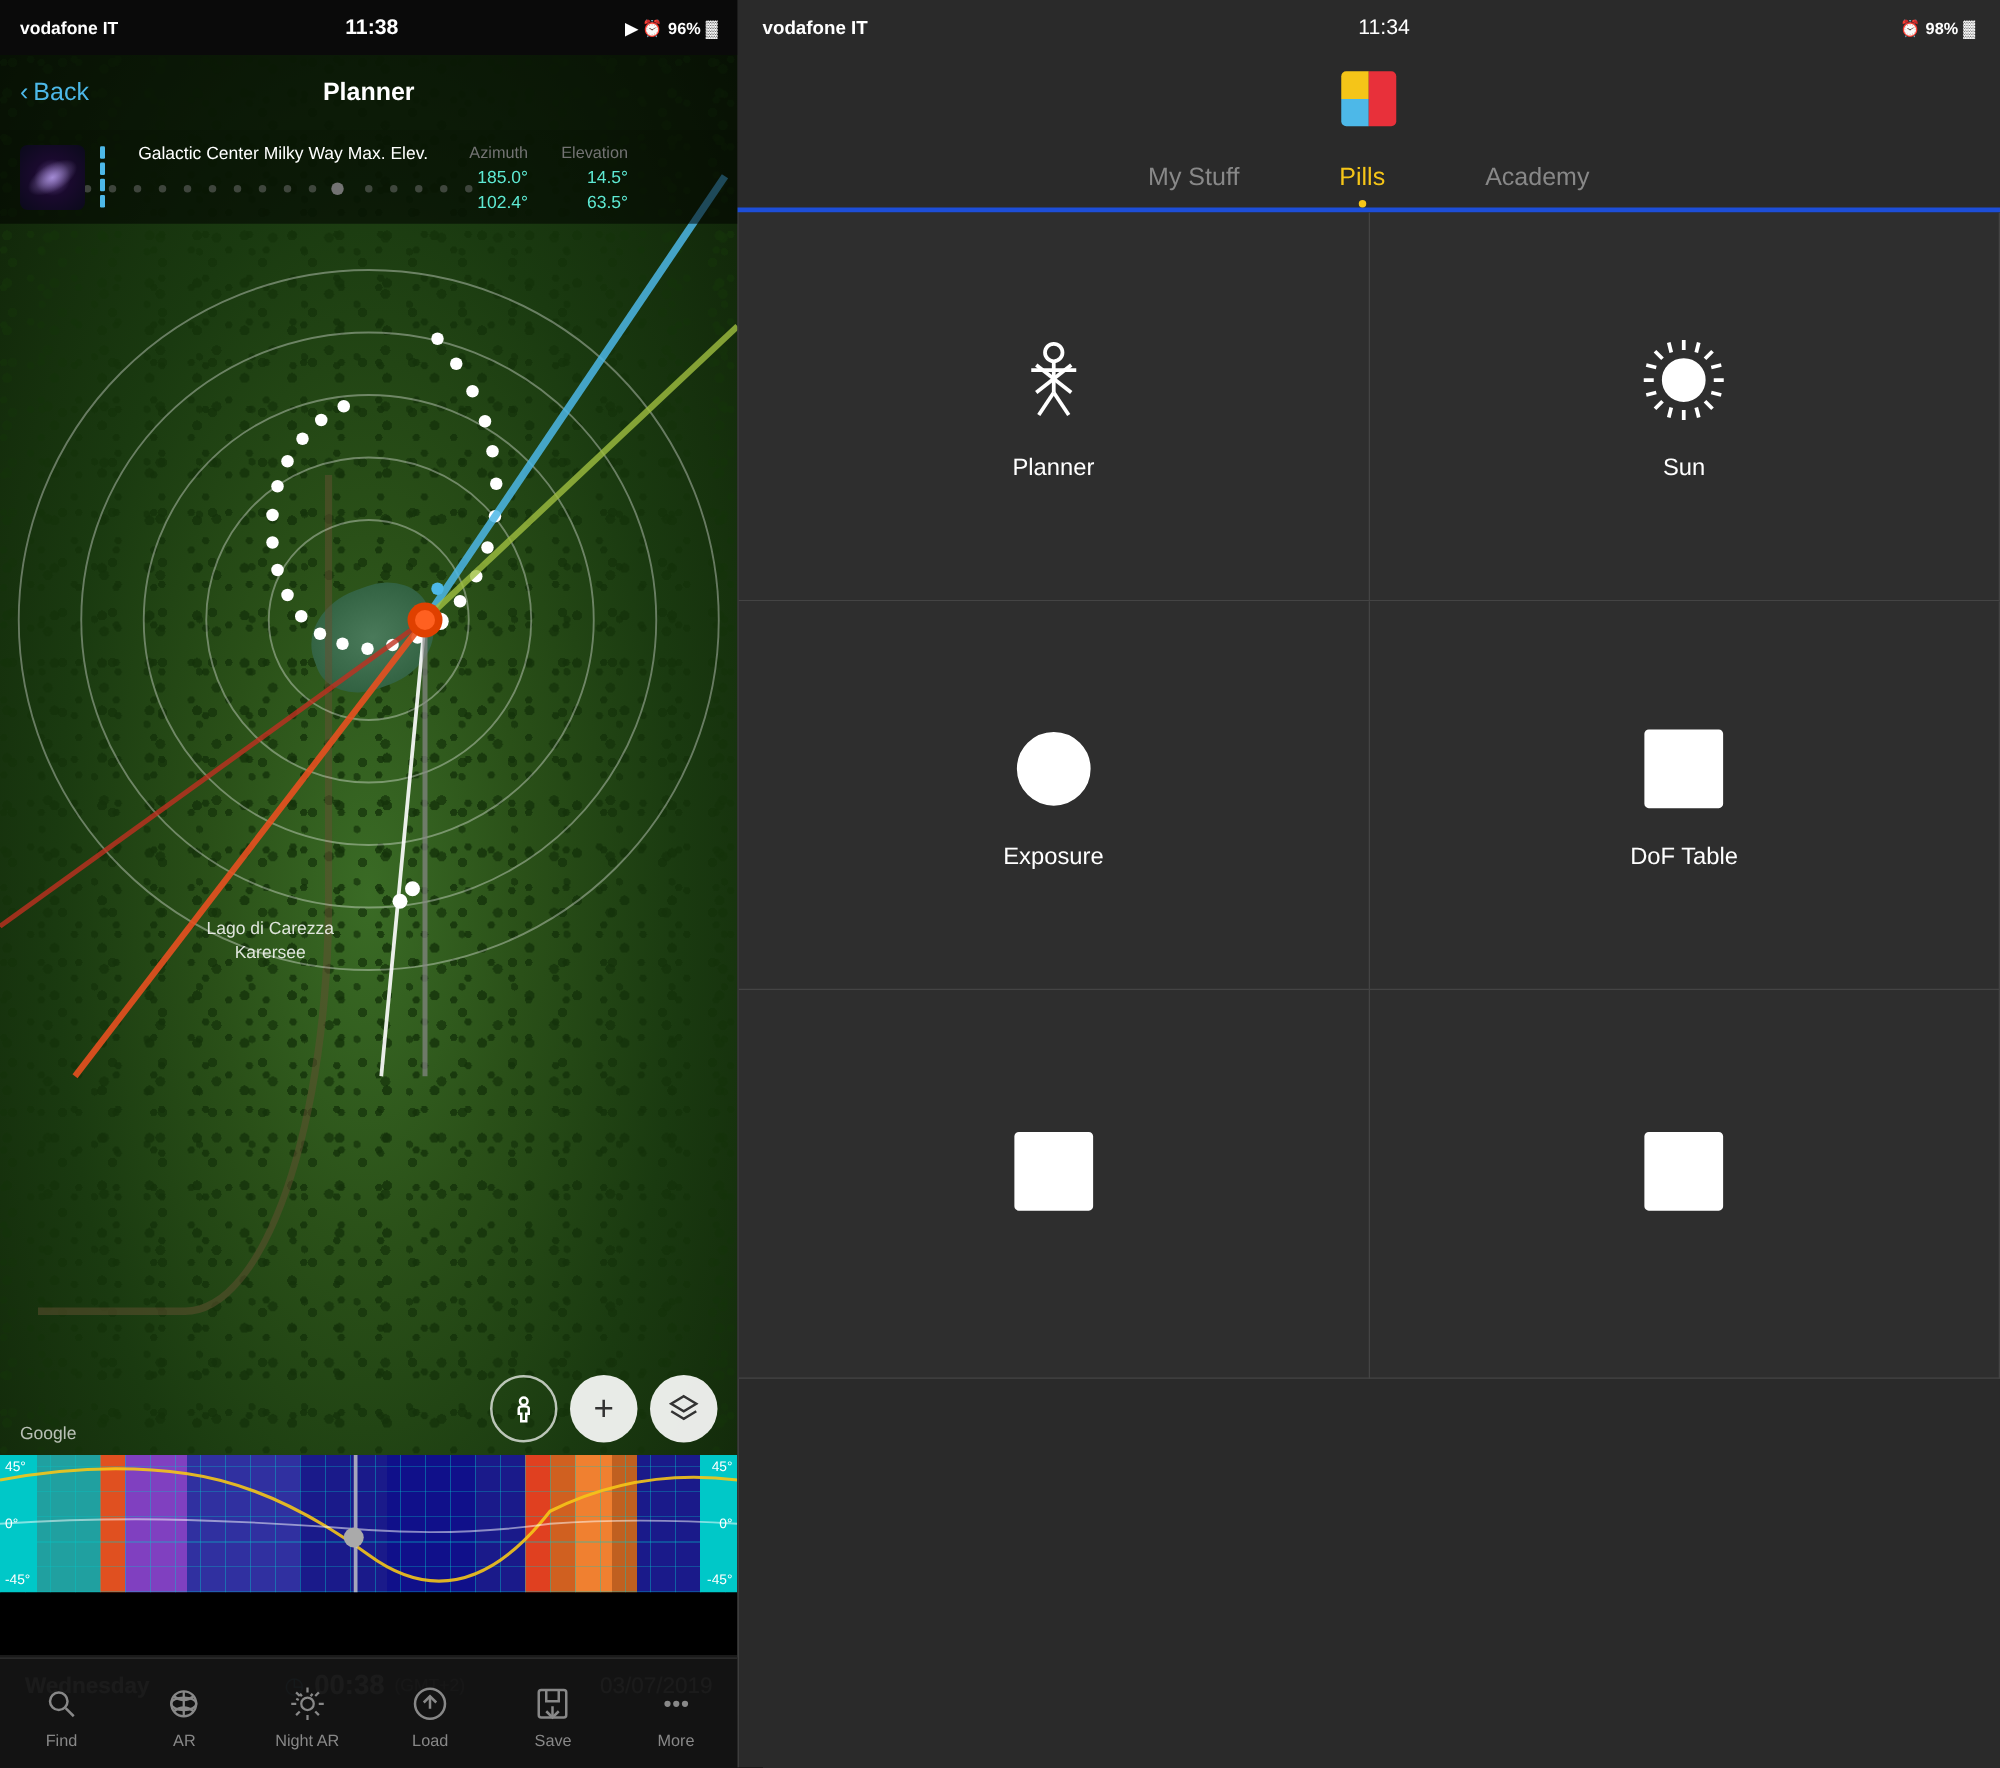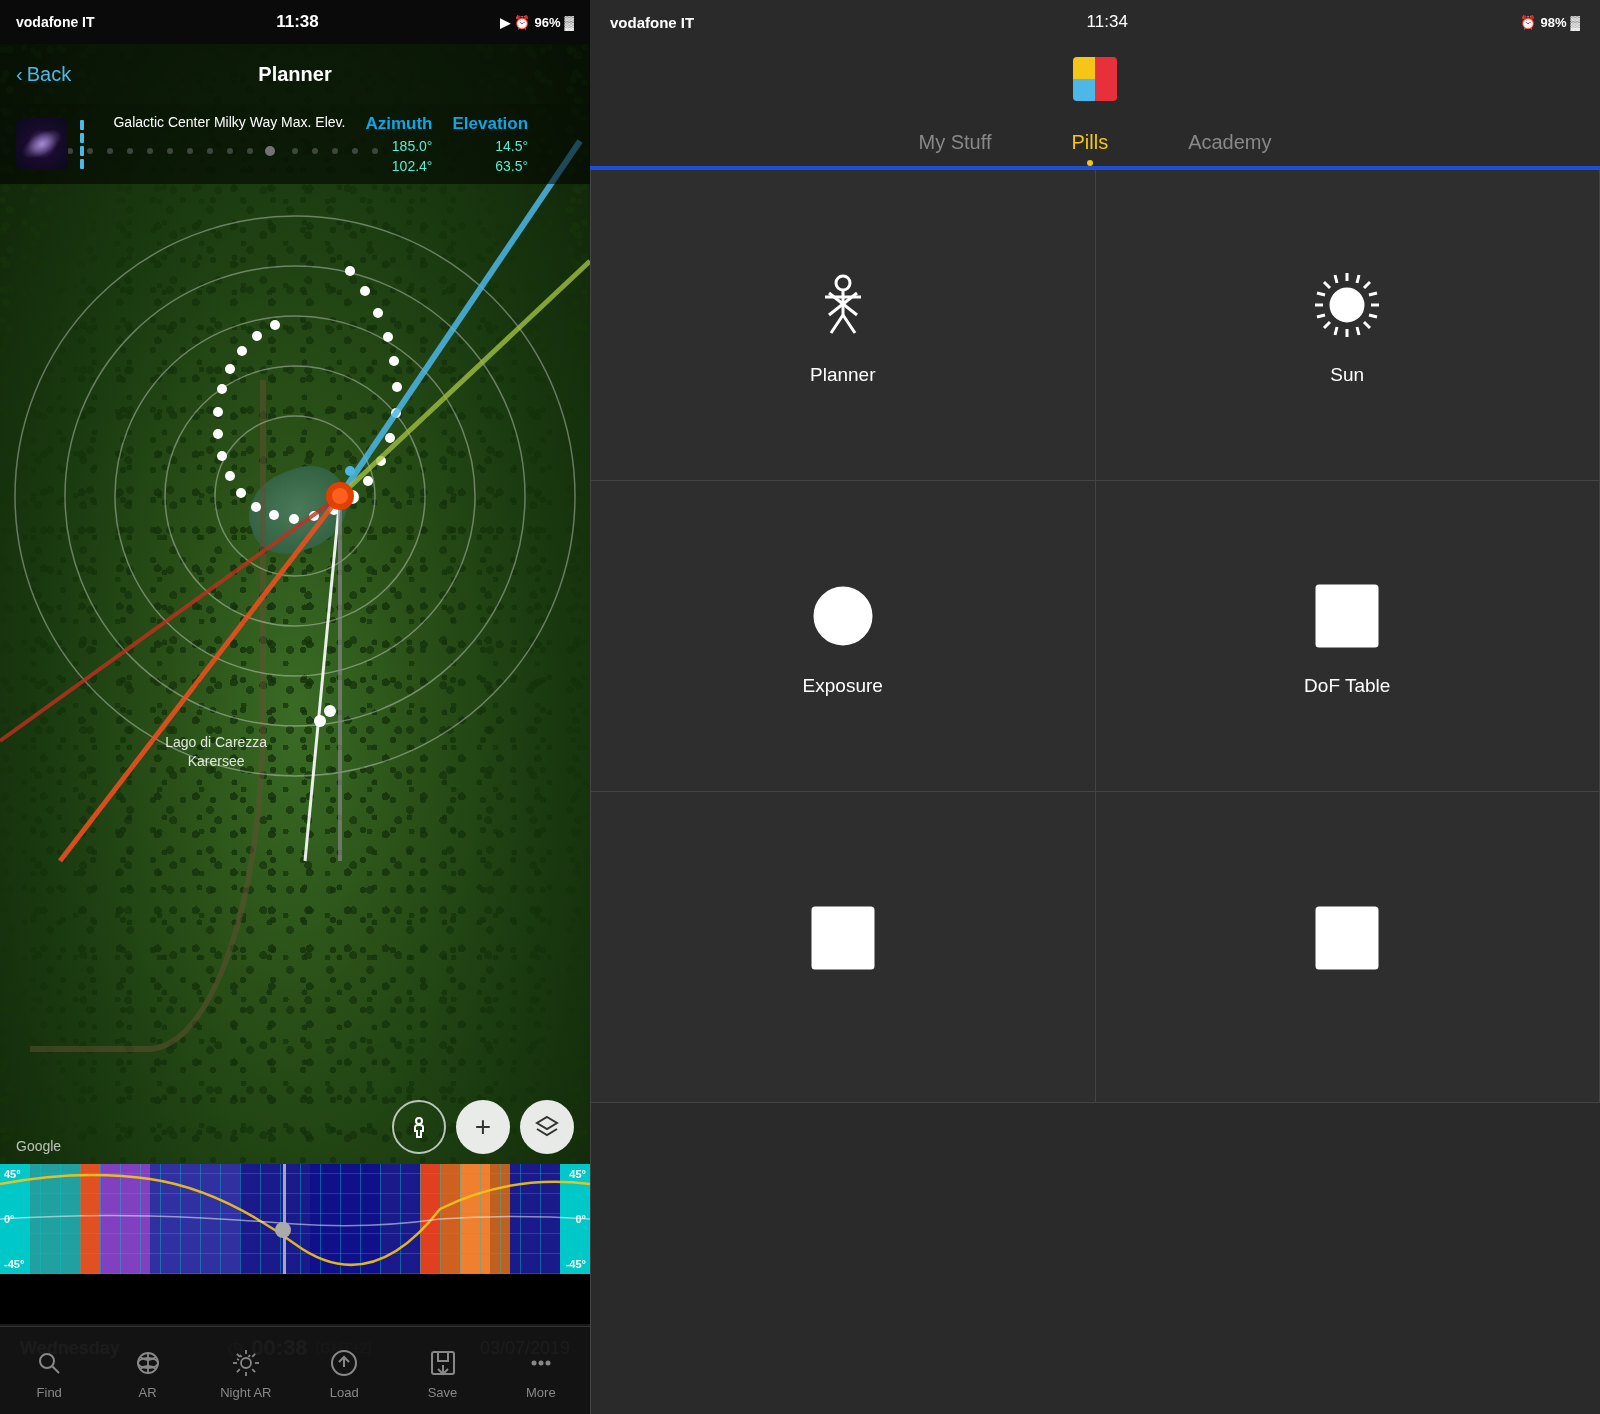--- a/index.html
+++ b/index.html
@@ -97,21 +97,21 @@
       transform: rotate(-30deg);
     }
     .info-lines {
       display: flex;
       gap: 20px;
       flex: 1;
     }
     .info-col-labels { display: flex; flex-direction: row; gap: 4px; }
     .info-col-values-az { display: flex; flex-direction: column; gap: 4px; align-items: flex-end; min-width: 60px; }
     .info-col-values-el { display: flex; flex-direction: column; gap: 4px; align-items: flex-end; min-width: 60px; }
-    .info-col-header { color: #0ea5e9; font-size: 17px; font-weight: 700; }
+    .info-col-header { color: #737373; font-size: 13px; font-weight: 400; }
     .info-label { color: #fff; font-size: 14px; font-weight: 500; }
     .info-value { color: #5eead4; font-size: 14px; }
     .side-bars {
       display: flex;
       flex-direction: column;
       gap: 3px;
       margin-right: 4px;
     }
     .side-bar {
       width: 4px;
@@ -225,21 +225,20 @@
       left: 0; right: 0;
       height: 160px;
       background: #000;
       overflow: hidden;
     }
     .timeline-canvas {
       width: 100%;
       height: 110px;
       position: relative;
       overflow: hidden;
-      font-weight: bold;
     }
     .tl-bg {
       position: absolute;
       inset: 0;
       background: linear-gradient(90deg,
         #00c8c8 0px, #00c8c8 30px,
         #20a0a0 30px, #20a0a0 80px,
         #e05020 80px, #e05020 100px,
         #8040c0 100px, #8040c0 150px,
         #3030a0 150px, #3030a0 240px,
@@ -335,21 +334,21 @@
     
     .tab-bar-left {
       position: absolute;
       bottom: 0;
       left: 0; right: 0;
       height: 88px;
       background: rgba(20,20,20,0.97);
       border-top: 1px solid #333;
       display: flex;
       align-items: center;
-      justify-content: flex-end;
+      justify-content: space-between;
       z-index: 10;
     }
     .tab-item-left {
       display: flex;
       flex-direction: column;
       align-items: center;
       gap: 4px;
       cursor: pointer;
       flex: 1;
       padding-top: 8px;

